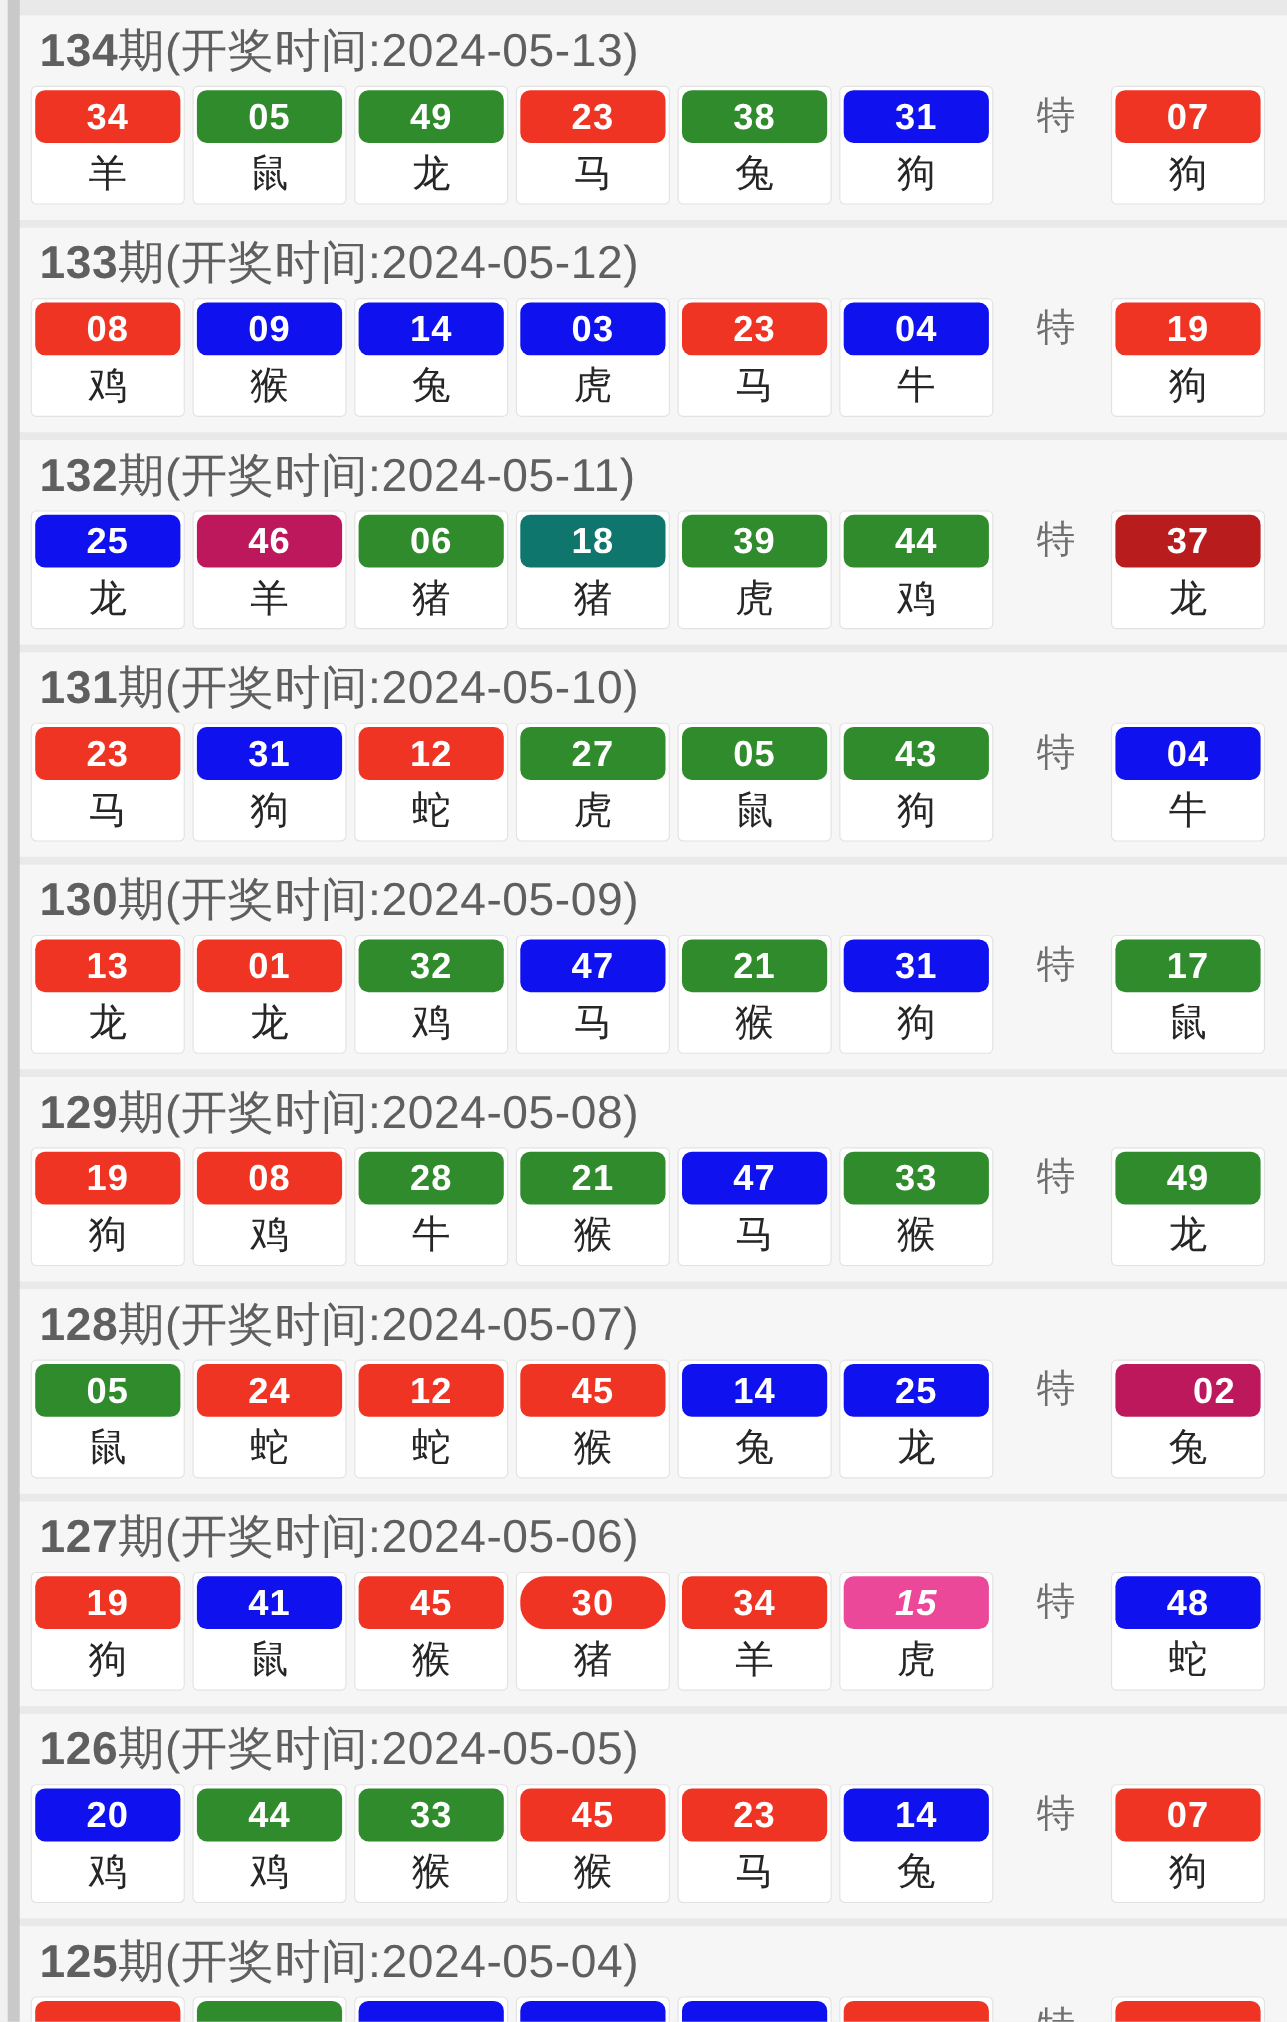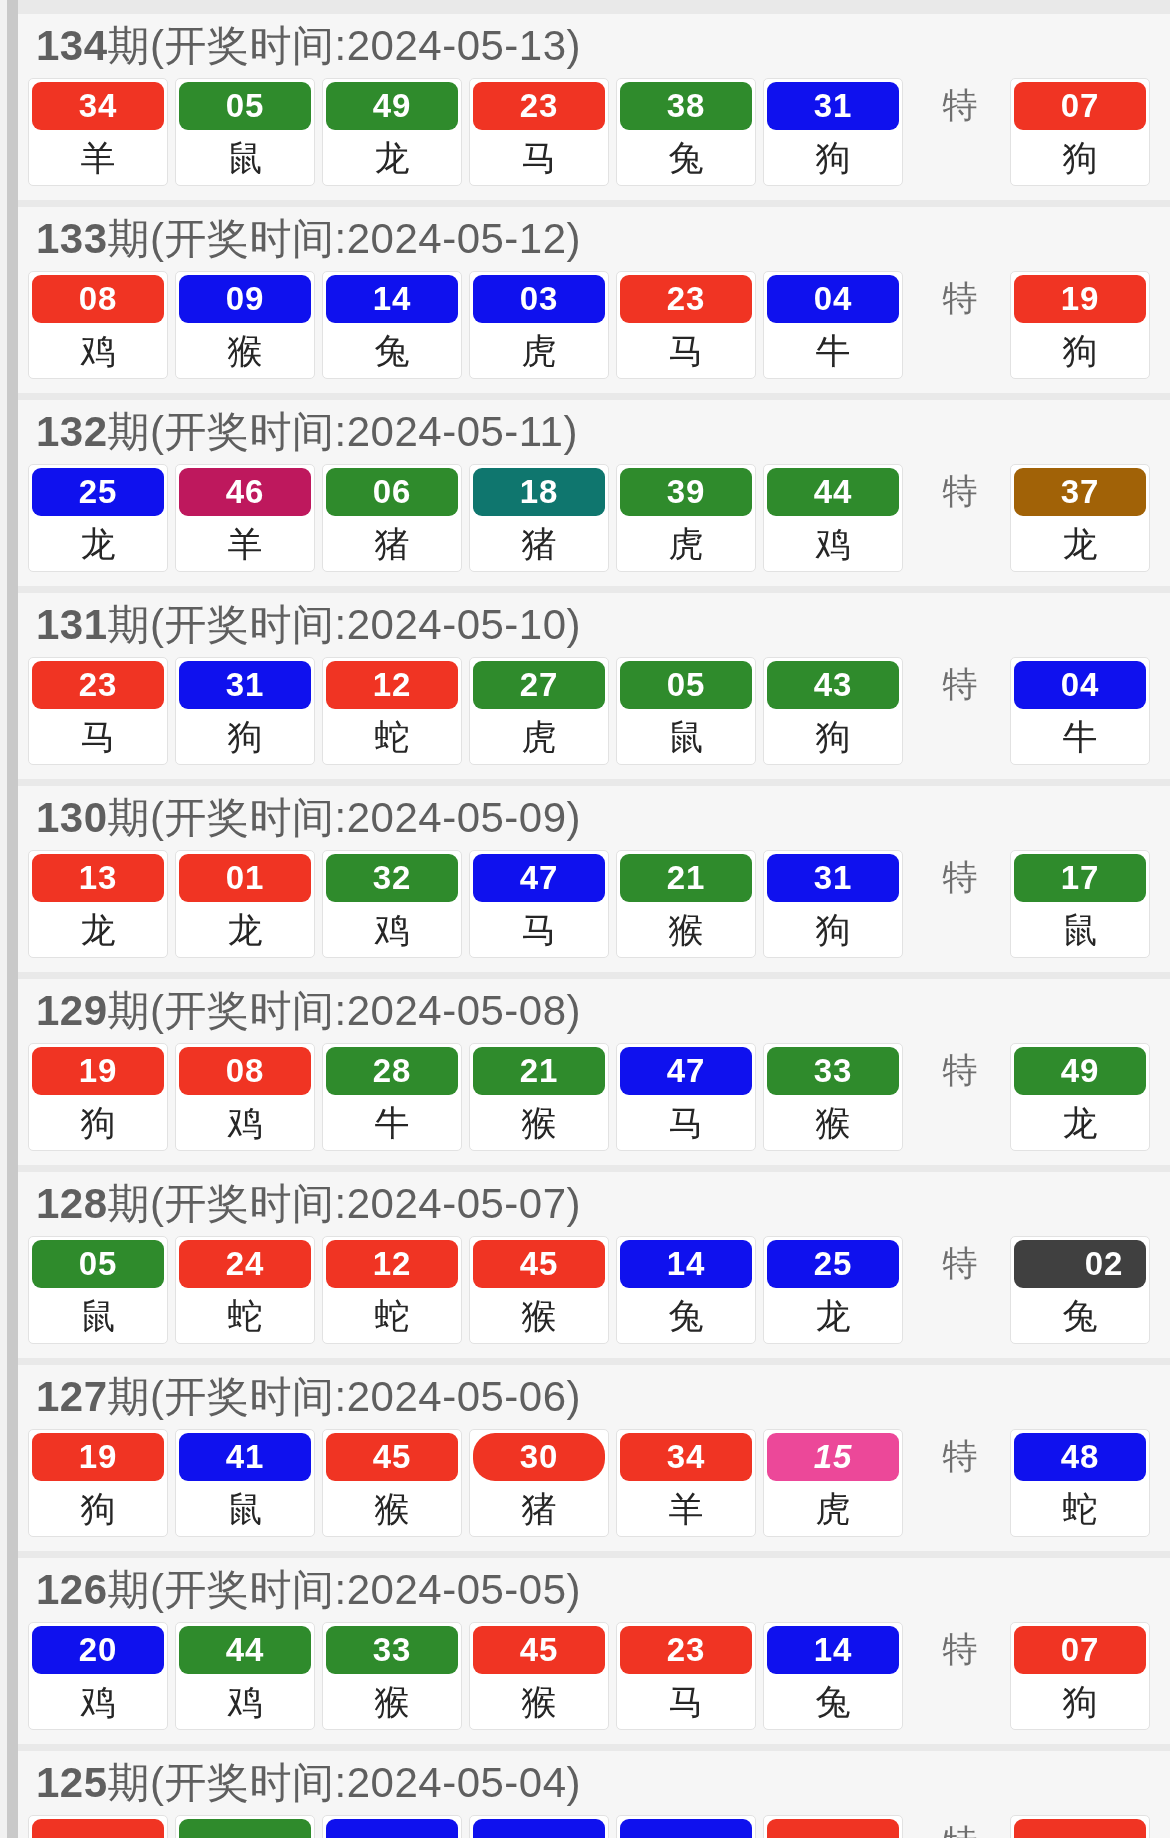--- a/index.html
+++ b/index.html
@@ -192,21 +192,21 @@
     <div class="ball-num" style="background: rgb(47, 139, 44);">39</div>
     <div class="ball-zodiac">虎</div>
   </div>
 
   <div class="ball-cell">
     <div class="ball-num" style="background: rgb(47, 139, 44);">44</div>
     <div class="ball-zodiac">鸡</div>
   </div>
 <div class="special-label">特</div>
   <div class="ball-cell">
-    <div class="ball-num" style="background: #a16207;">37</div>
+    <div class="ball-num" style="background: #b91c1c;">37</div>
     <div class="ball-zodiac">龙</div>
   </div>
 </div>
   </section>
 
   <section class="draw-block">
     <div class="draw-header">
       <span class="period-num">131</span><span class="header-rest">期(开奖时间:2024-05-10)</span>
     </div>
     <div class="ball-row">
@@ -360,21 +360,21 @@
     <div class="ball-num" style="background: rgb(15, 17, 238);">14</div>
     <div class="ball-zodiac">兔</div>
   </div>
 
   <div class="ball-cell">
     <div class="ball-num" style="background: rgb(15, 17, 238);">25</div>
     <div class="ball-zodiac">龙</div>
   </div>
 <div class="special-label">特</div>
   <div class="ball-cell">
-    <div class="ball-num" style="background: #404040; padding-left: 48px;">02</div>
+    <div class="ball-num" style="background: #be185d; padding-left: 48px;">02</div>
     <div class="ball-zodiac">兔</div>
   </div>
 </div>
   </section>
 
   <section class="draw-block">
     <div class="draw-header">
       <span class="period-num">127</span><span class="header-rest">期(开奖时间:2024-05-06)</span>
     </div>
     <div class="ball-row">

